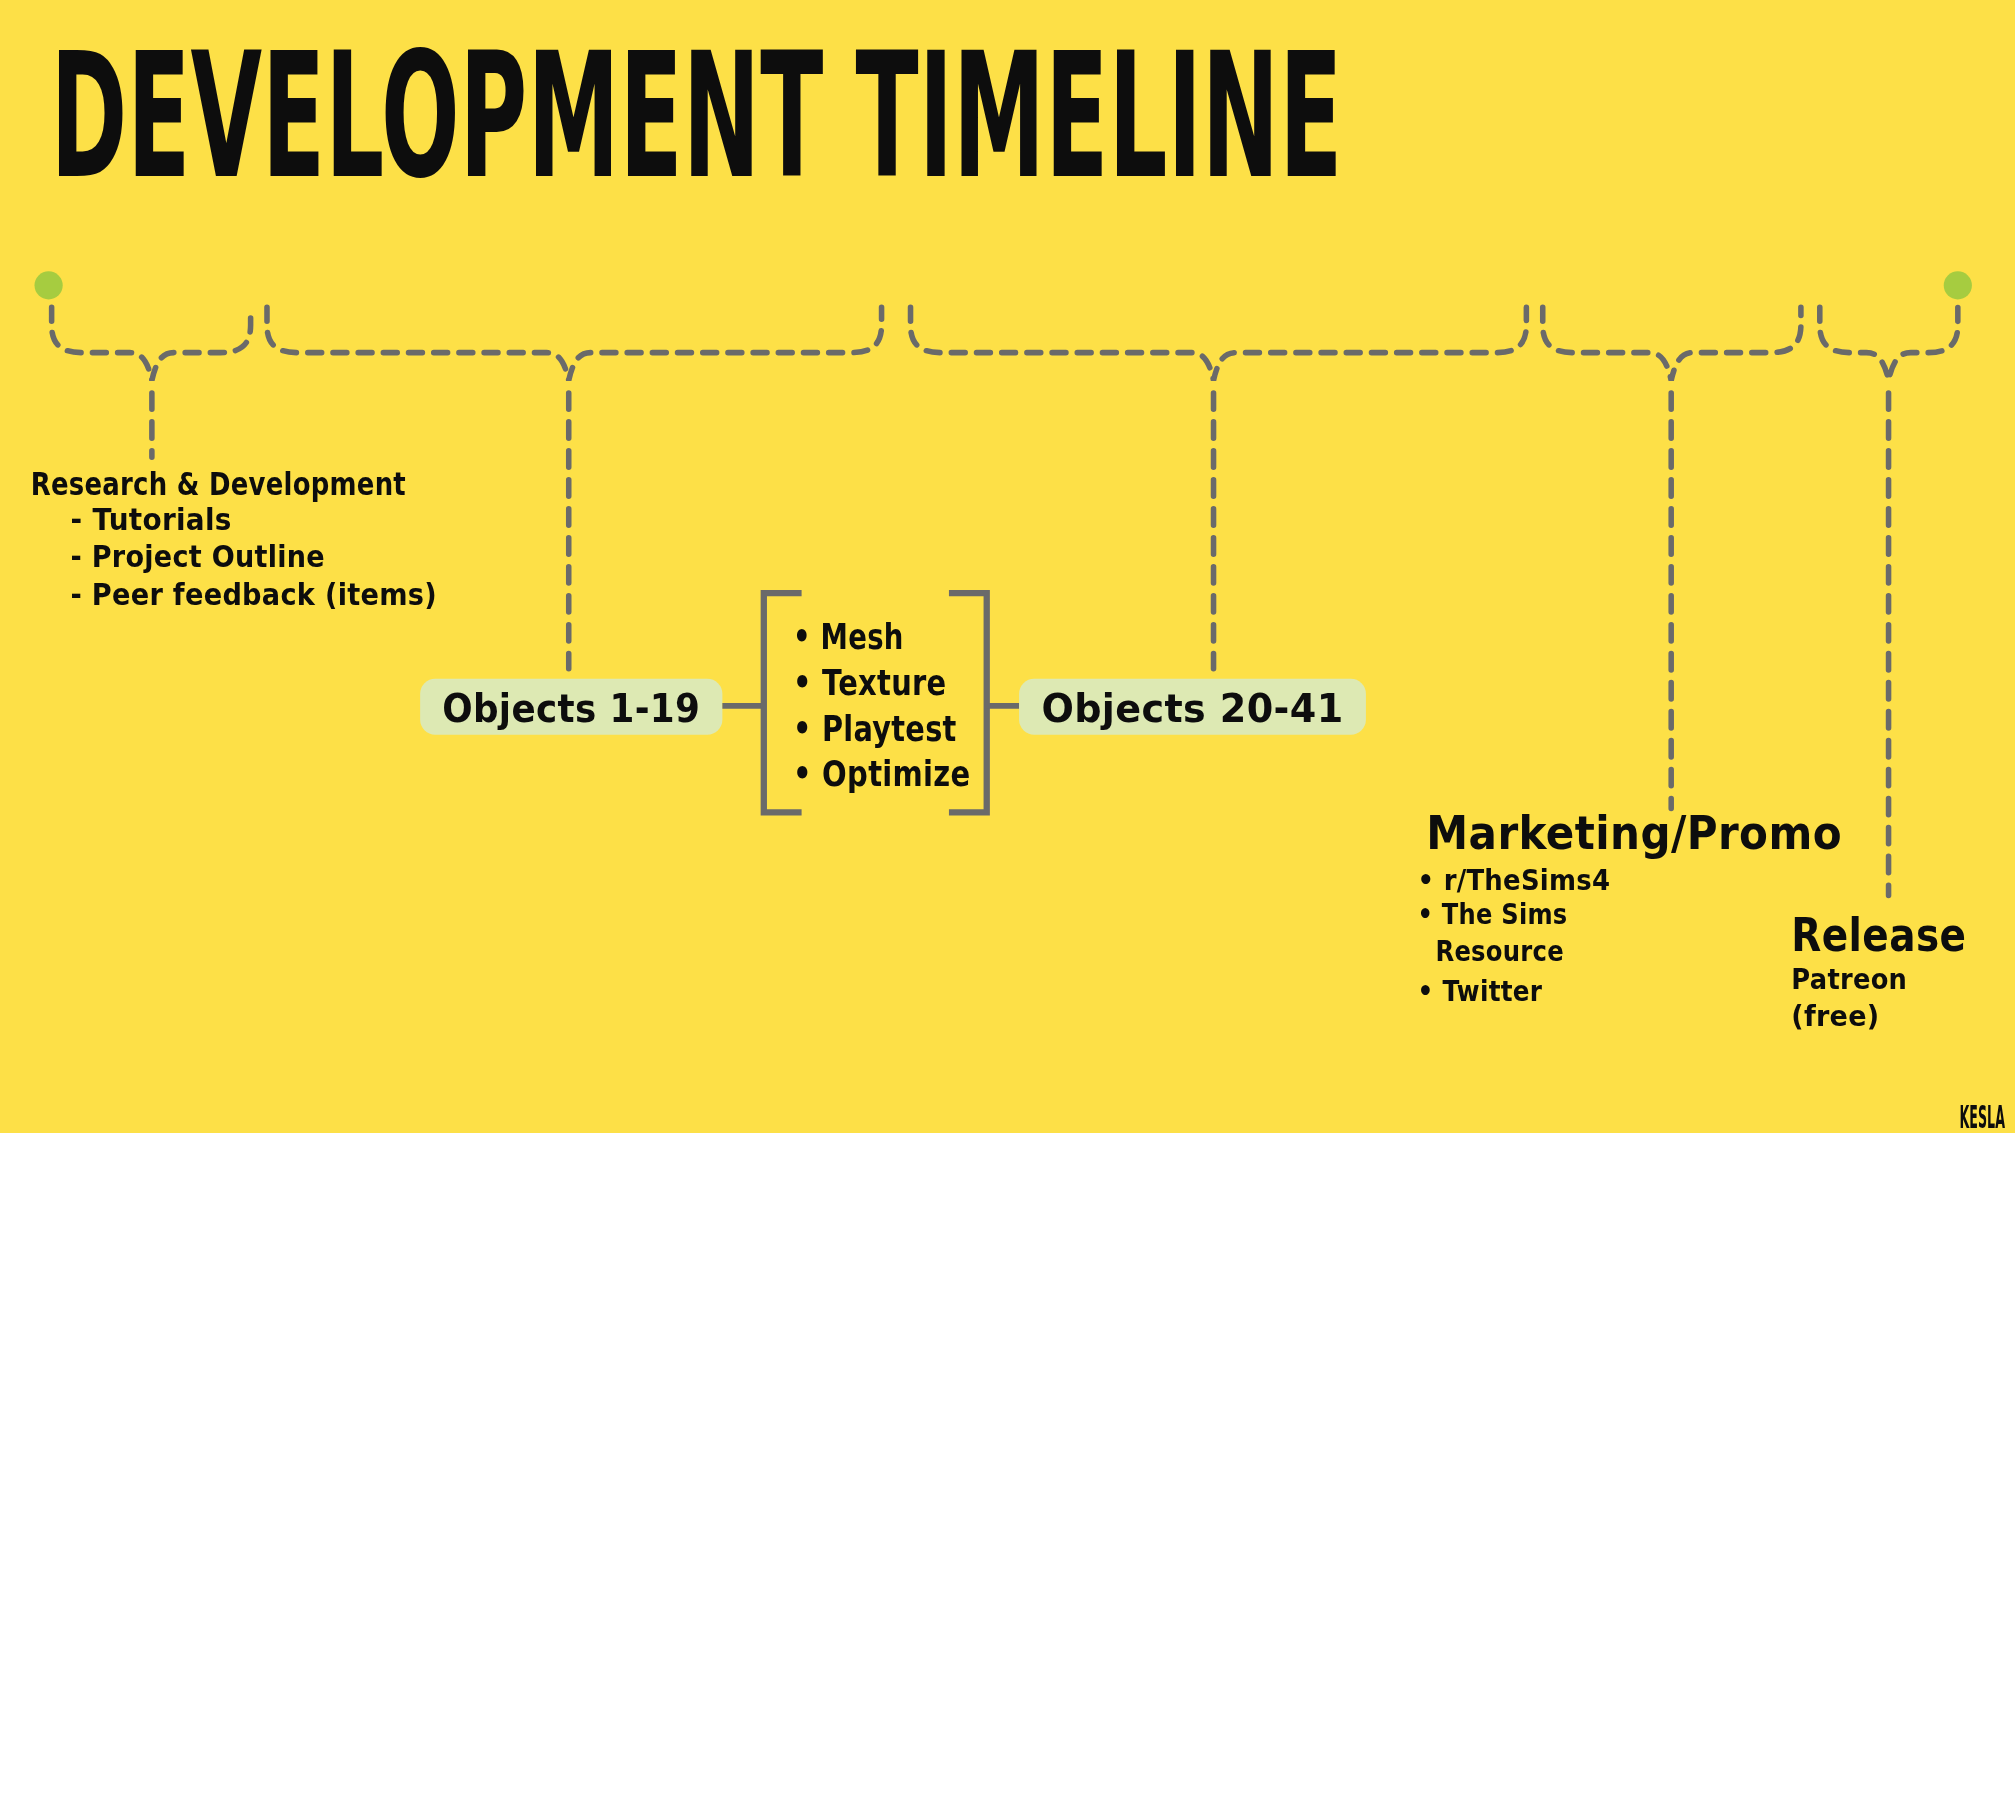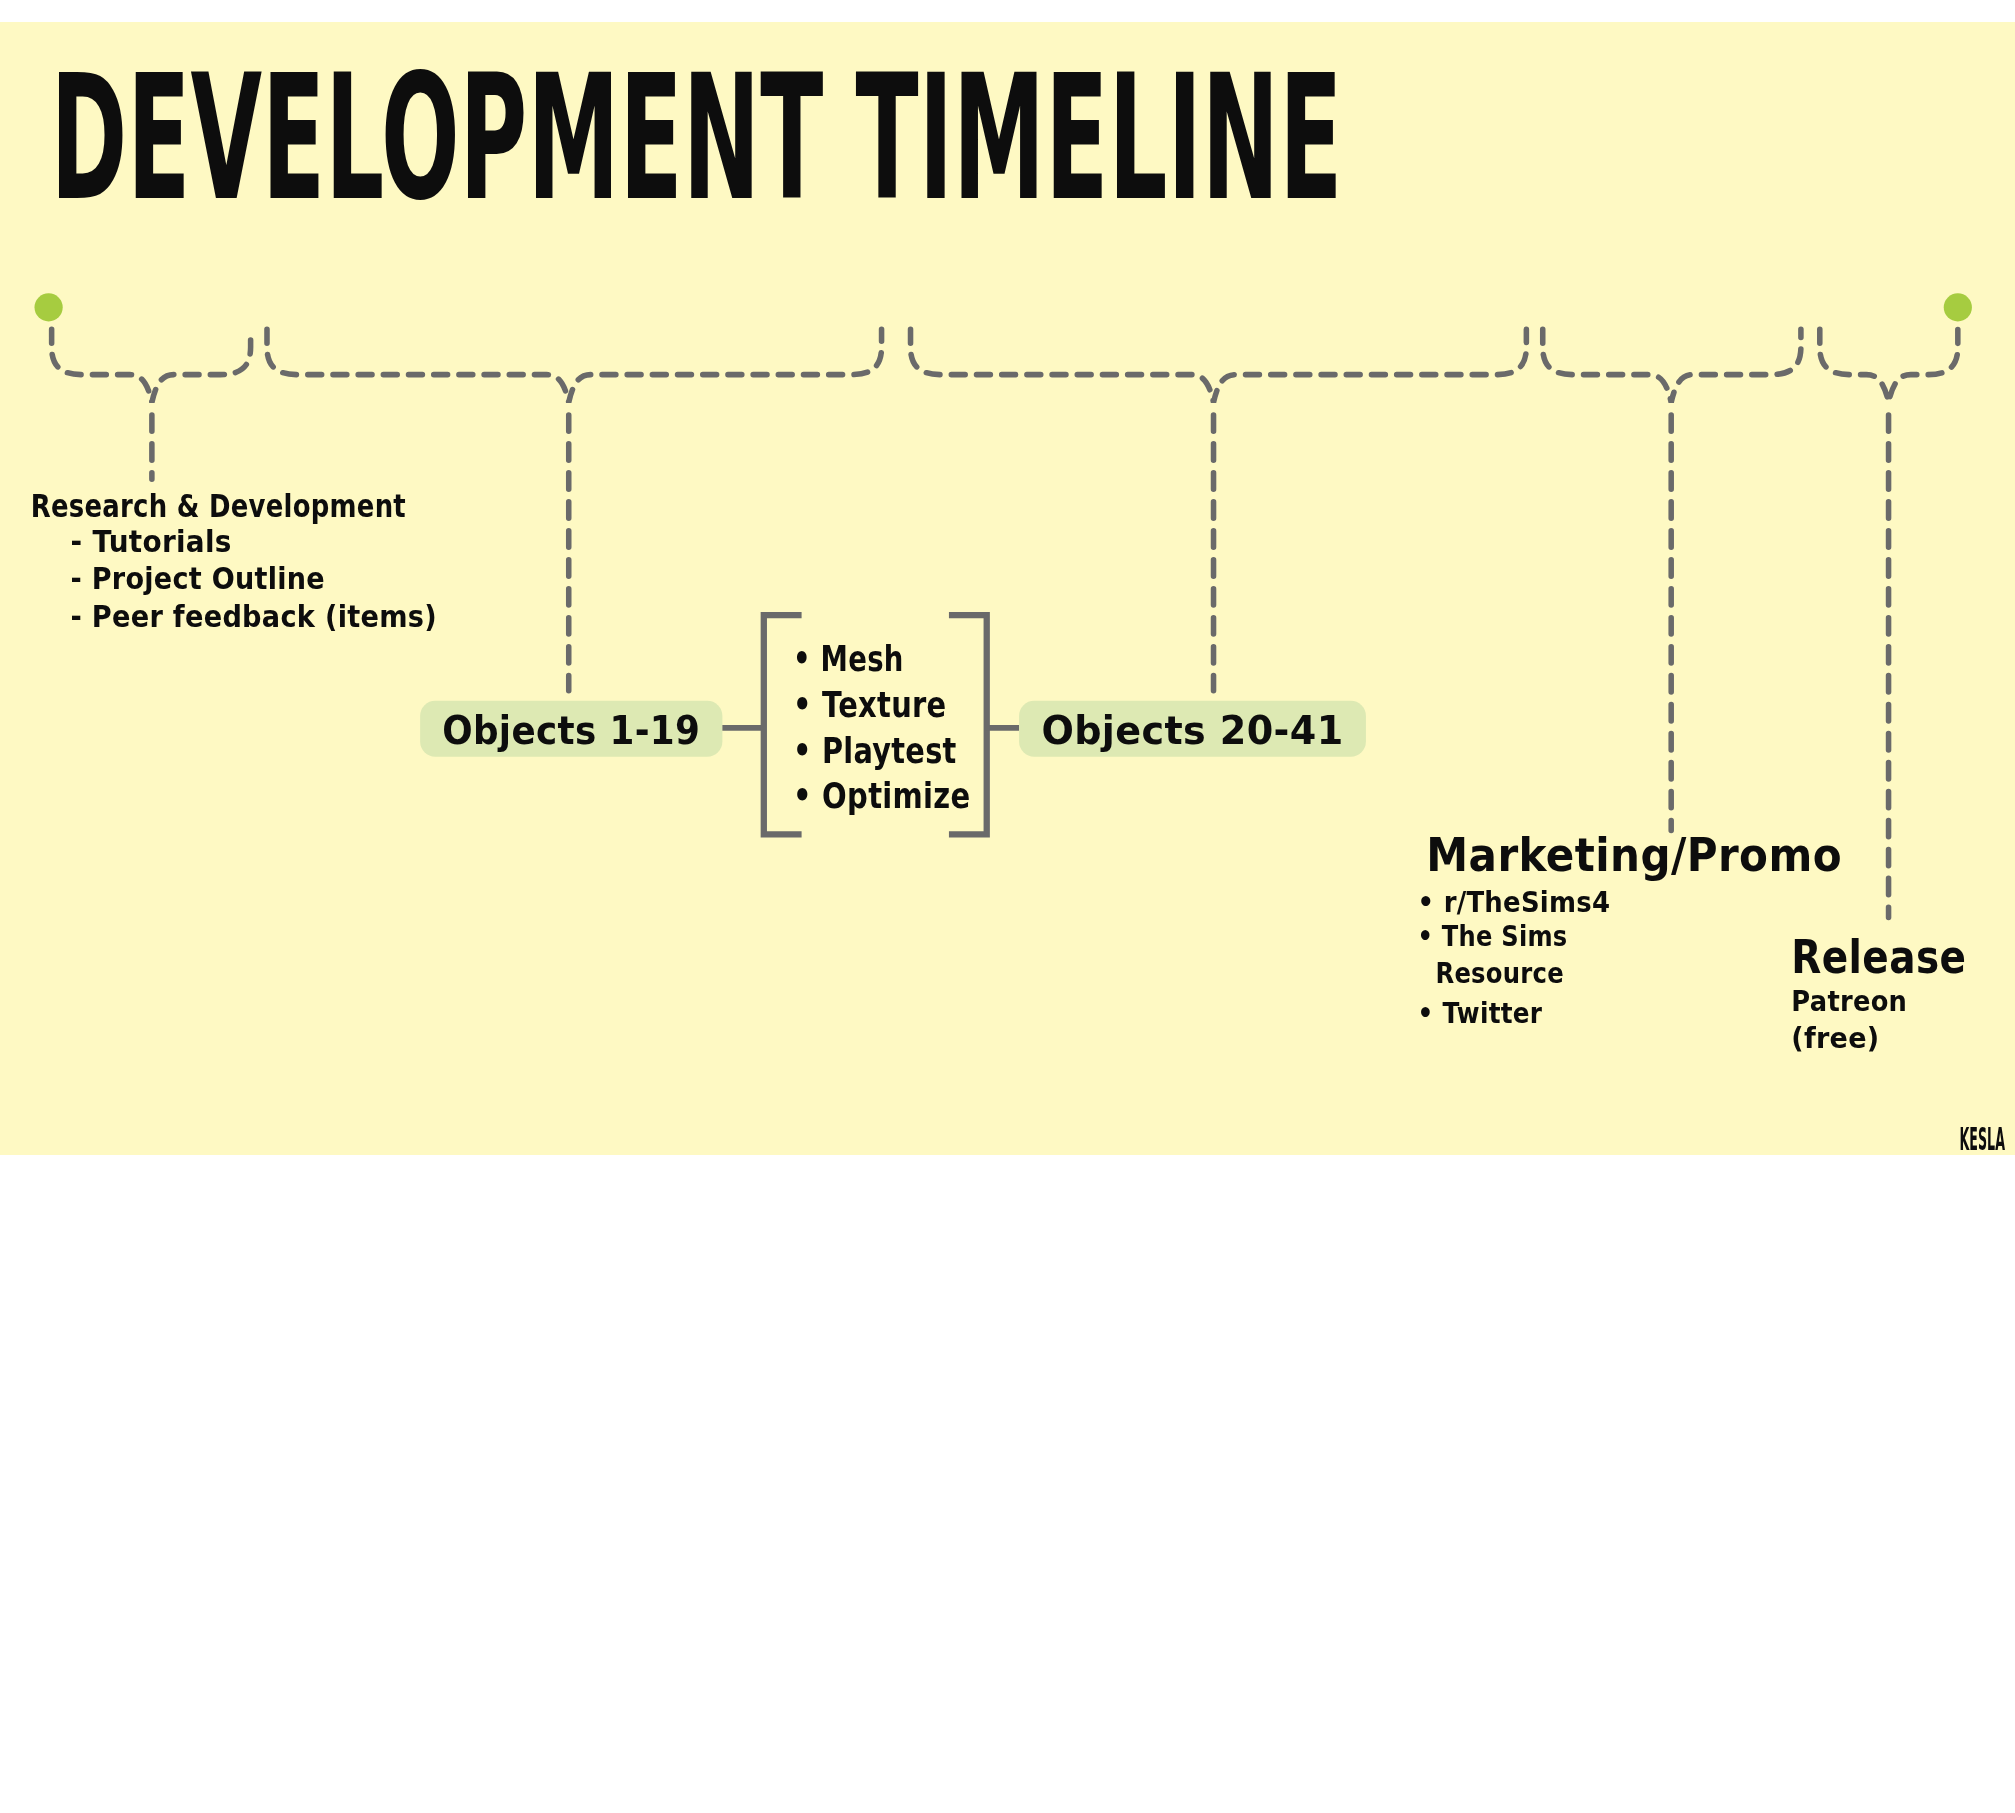--- a/index.html
+++ b/index.html
@@ -1,16 +1,16 @@
 <!DOCTYPE html>
 <html style="font-size:6.4px"><head>
 <meta charset="utf-8">
 <style>
   html, body { margin: 0; padding: 0; background: #ffffff; }
-  .stage { width: 100vw; height: 56.25vw; position: relative; overflow: hidden; background: #fef9c3; margin-top: 22px; }
+  .stage { width: 100vw; height: 56.25vw; position: relative; overflow: hidden; background: #fde047; }
   svg { display: block; width: 100%; height: 100%; }
   text {
     font-family: "DejaVu Sans", "Liberation Sans", sans-serif;
     fill: #0d0d0d;
   }
   .title-text { font-weight: bold; }
   .hand { font-weight: bold; letter-spacing: 0.01em; }
   .brace { fill: none; stroke-width: 4.4; stroke-linecap: round; stroke-dasharray: 11 9; }
   .dropline { fill: none; stroke-width: 4.4; stroke-linecap: round; stroke-dasharray: 13 10; }
   .bracket { fill: none; stroke-width: 5; stroke-linecap: butt; stroke-linejoin: miter; }

